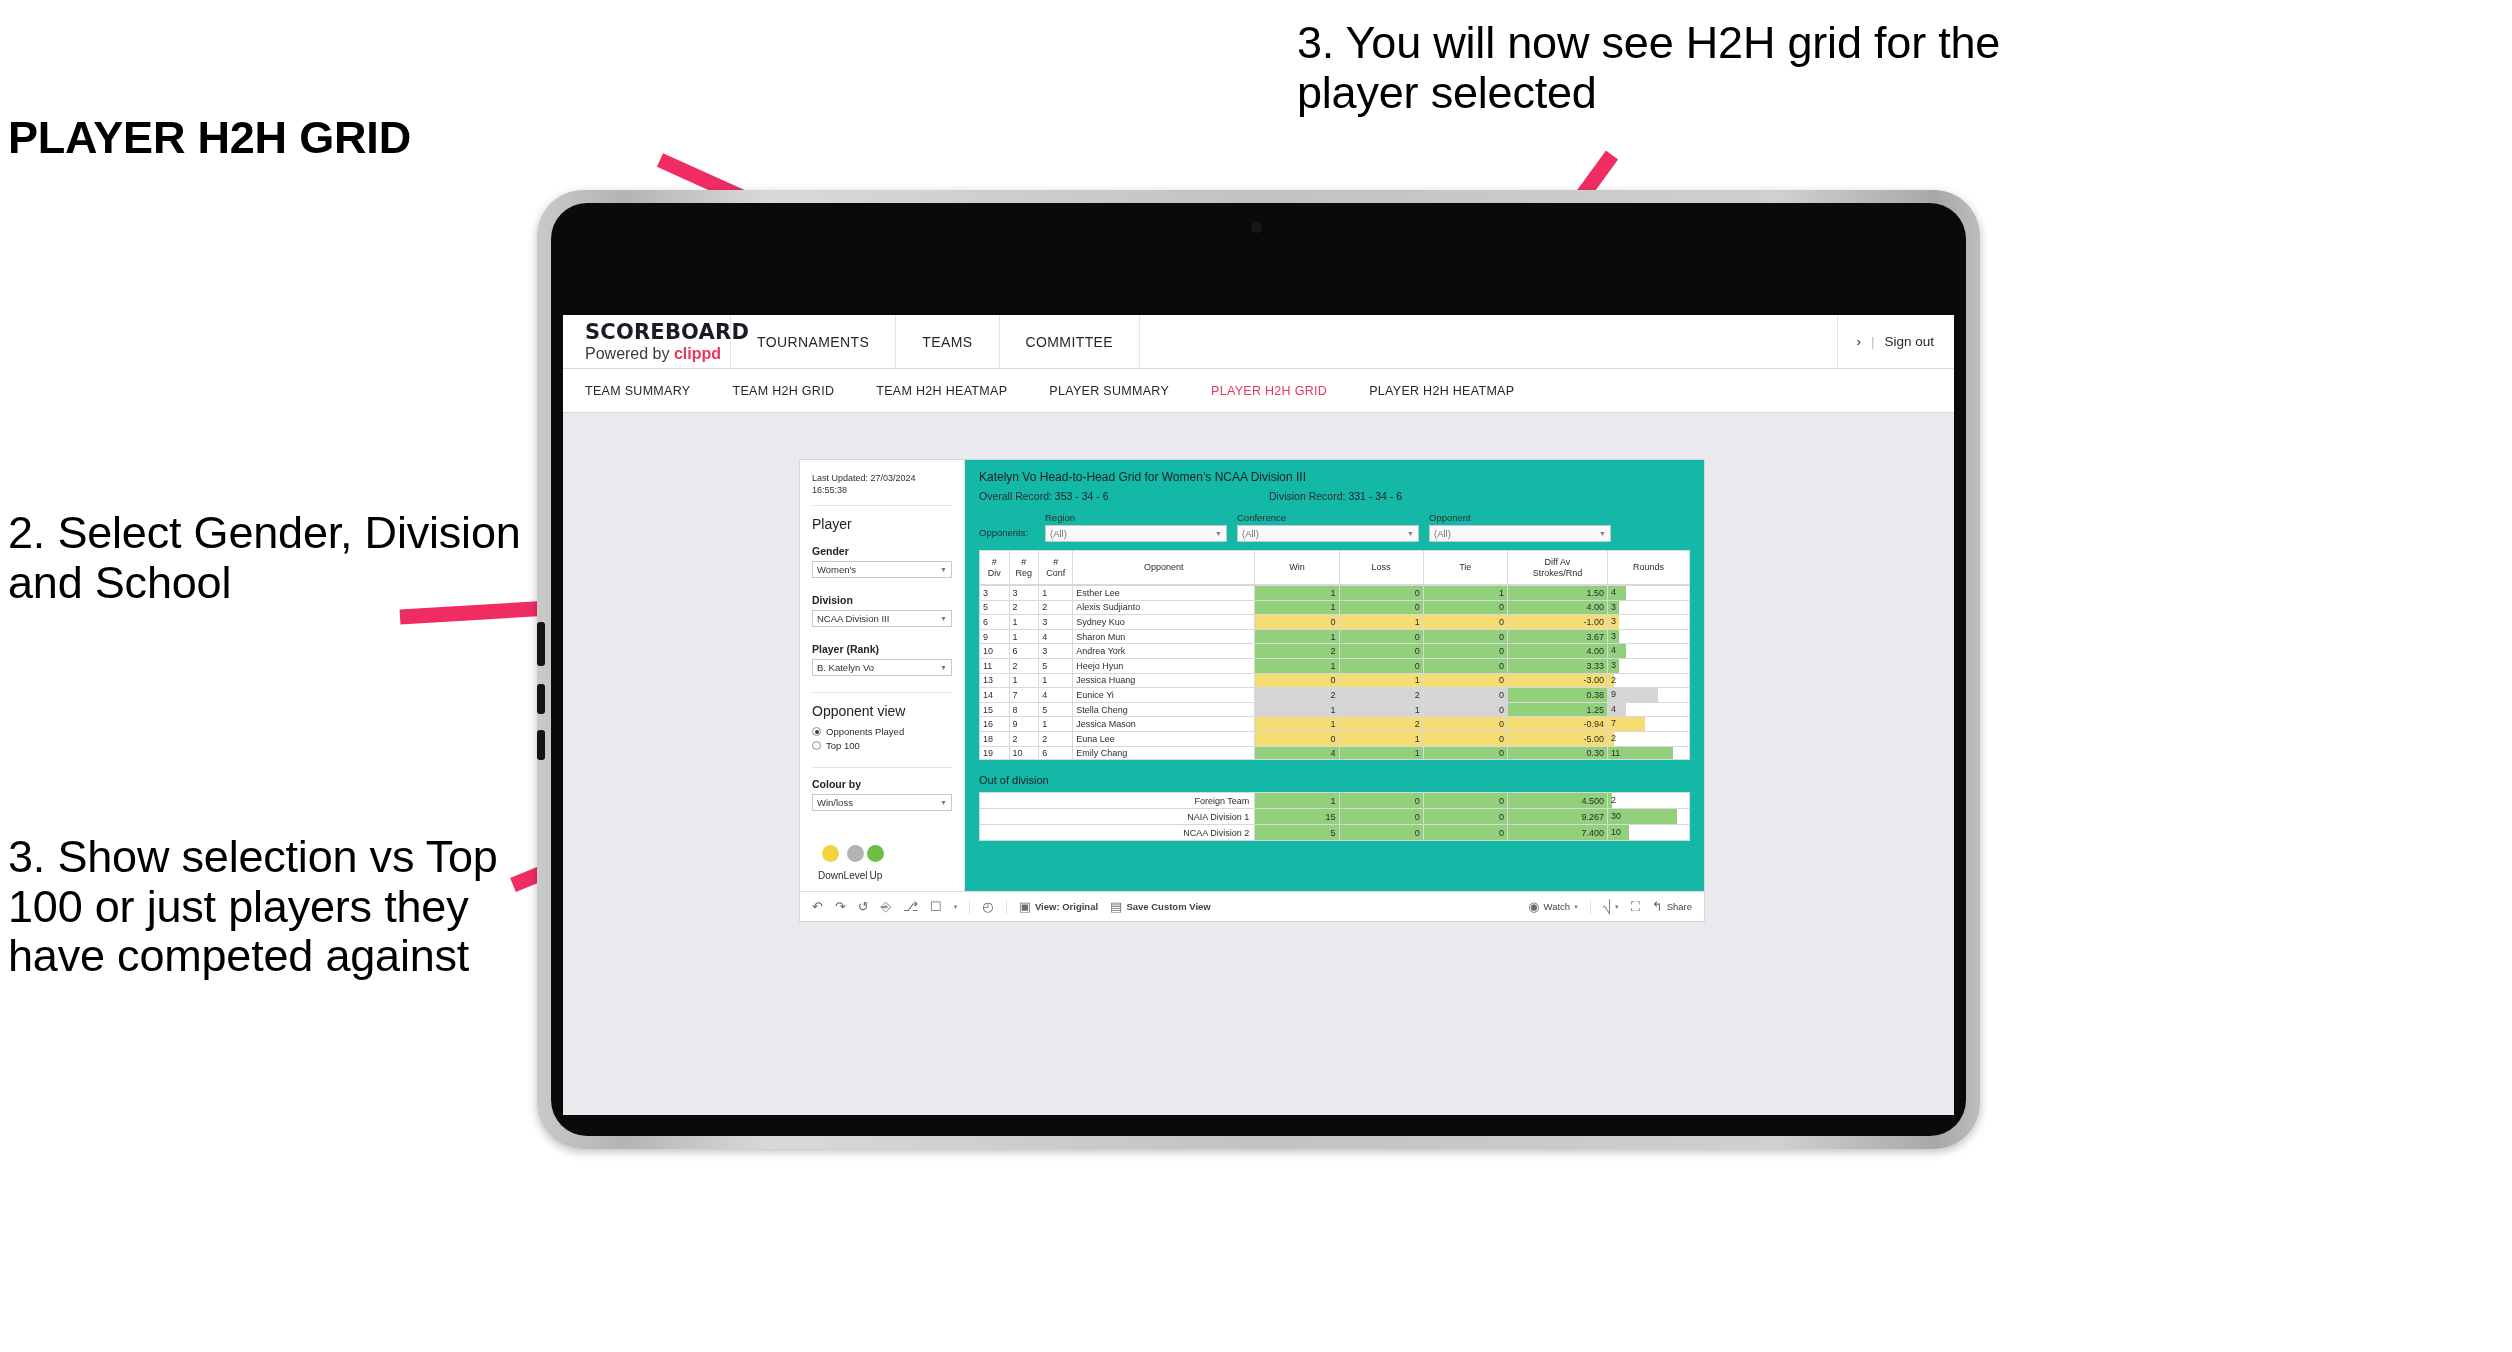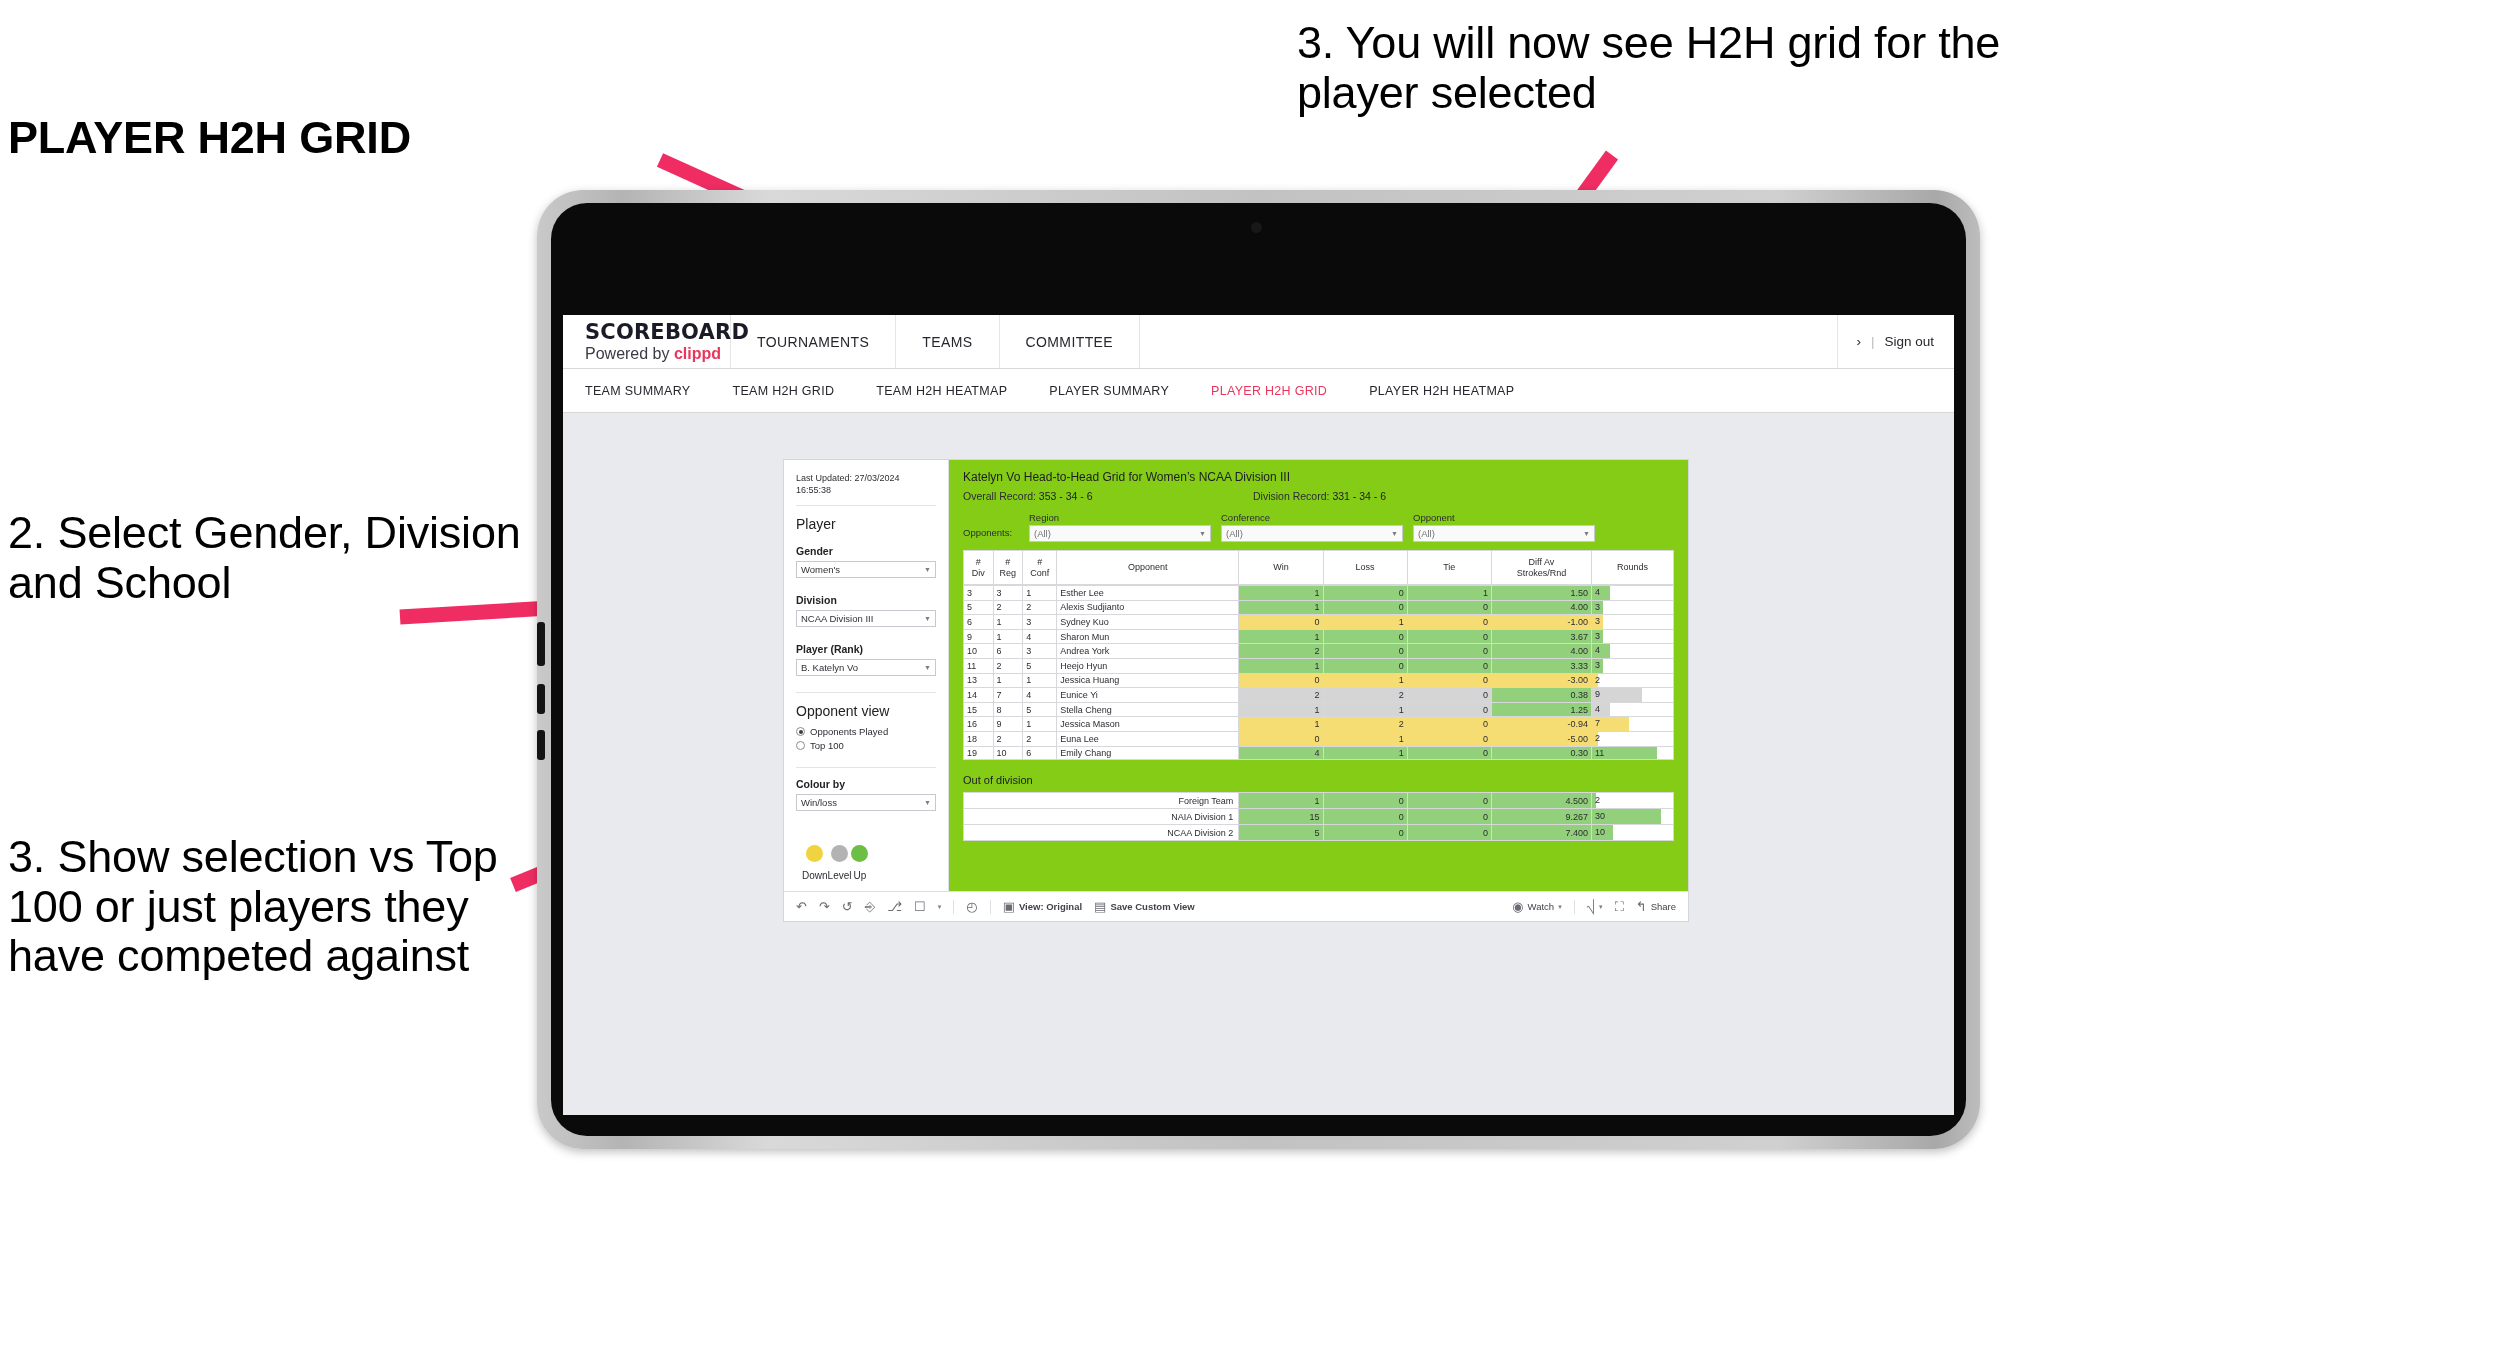--- a/index.html
+++ b/index.html
@@ -131,23 +131,23 @@
 
   
   #canvas {
     background: #e8eaee;
     height: 702px;
     padding: 24px 0 0 0;
     position: relative;
   }
   #viz {
     position: absolute;
-    left: 220px; top: 46px;
+    left: 236px; top: 46px;
     width: 906px;
-    background: #84cc16;
+    background: #14b8a6;
     border: 1px solid #d3d6db;
     display: flex;
     flex-direction: column;
   }
   #viz-body { display: flex; }
 
   
   #panel {
     width: 165px;
     border-right: 1px solid #dcdfe3;

